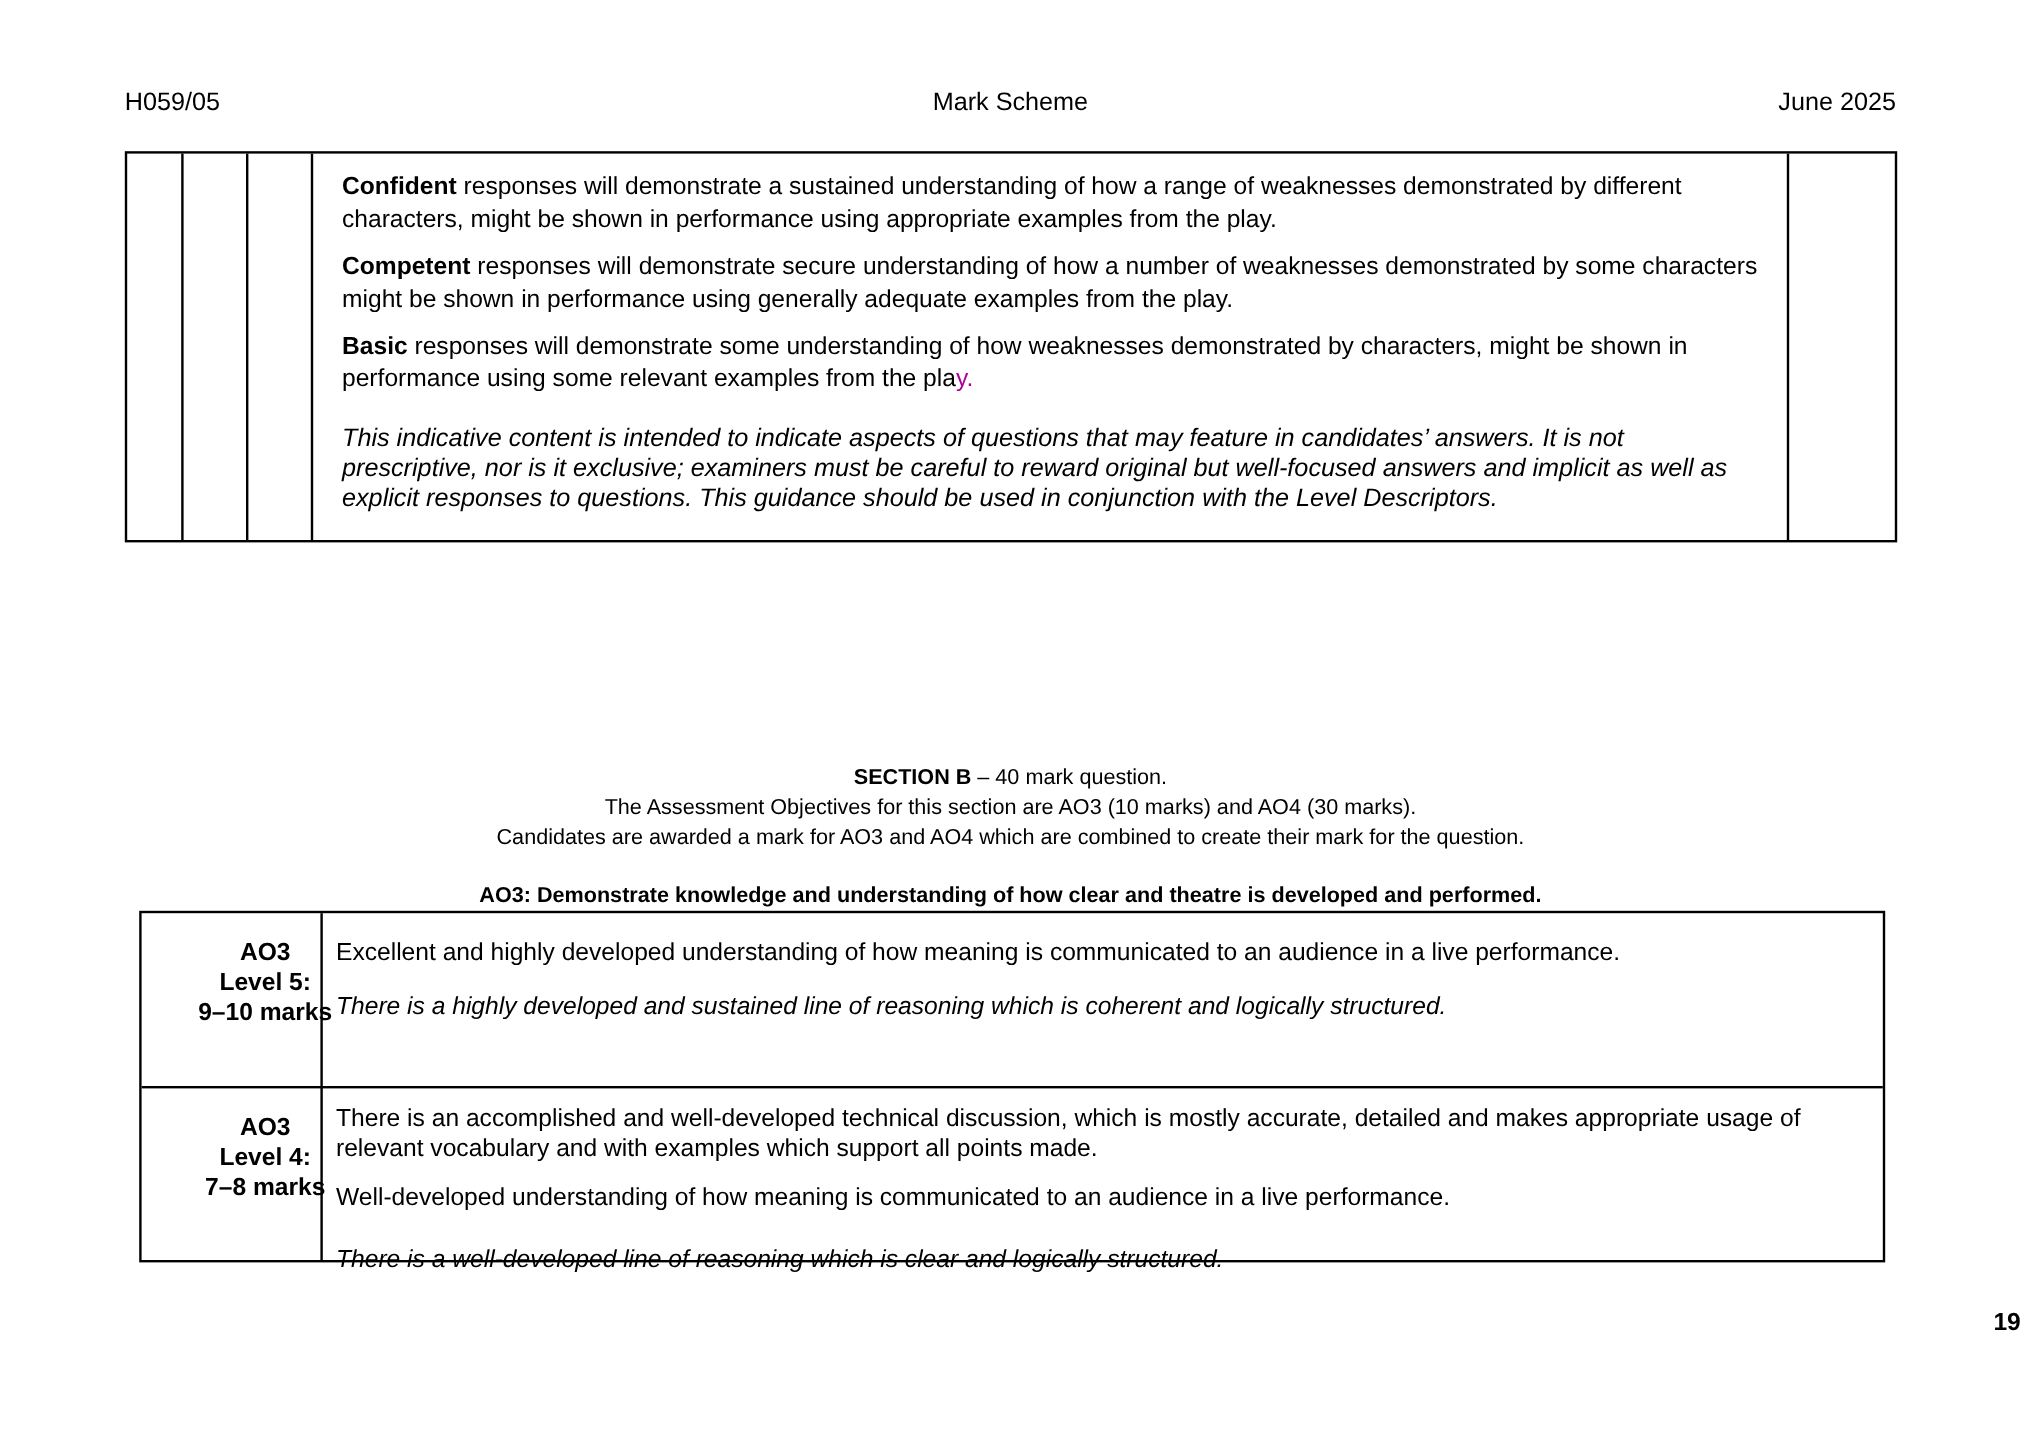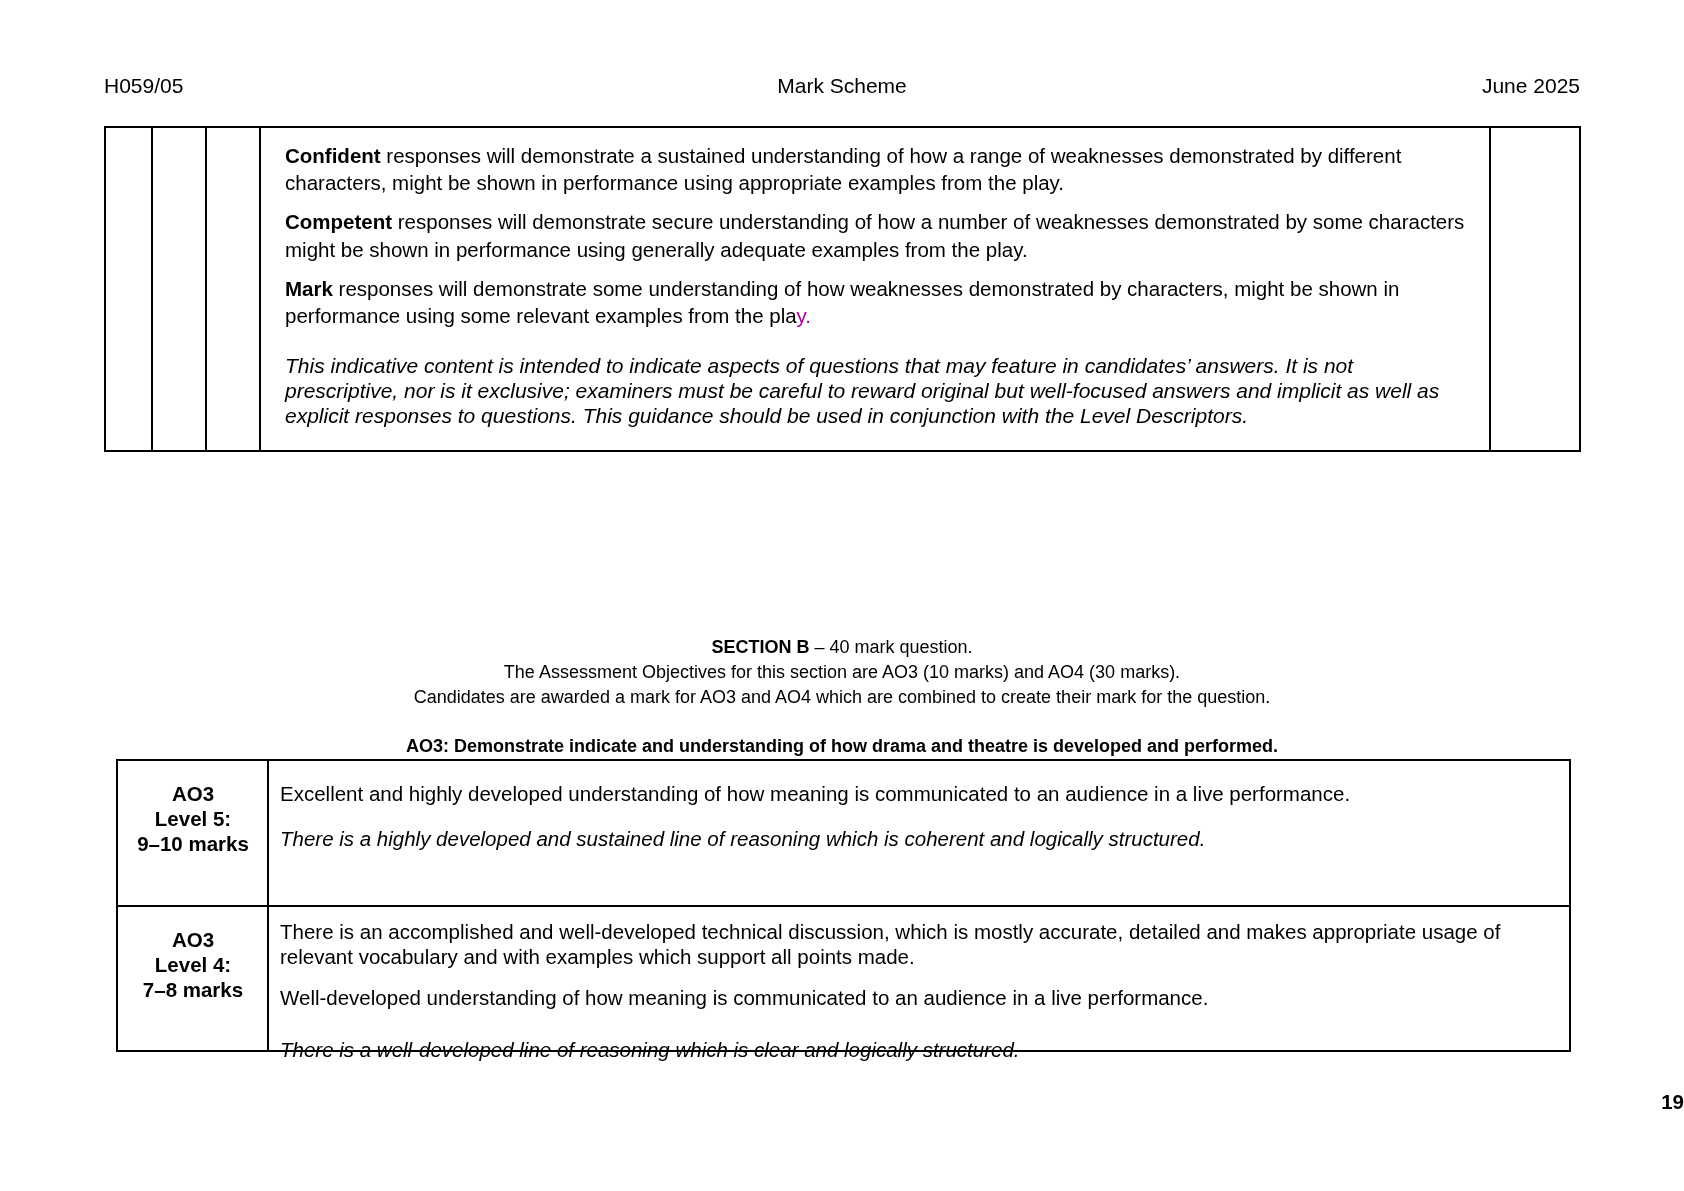--- a/index.html
+++ b/index.html
@@ -38,21 +38,21 @@
   #ao3-heading { top: 734px; font-weight: bold; }
 
   
   #ao3-table {
     left: 116px; top: 759px; width: 1455px; height: 293px;
     border: 2px solid #000; box-sizing: border-box;
   }
   .hline { position: absolute; left: 0; right: 0; height: 2px; background: #000; }
   .level-label {
     position: absolute; left: 0; width: 150px; text-align: center;
-    font-weight: bold; font-size: 20.5px; line-height: 25px;
+    font-weight: bold; font-size: 20.5px; line-height: 25px; padding-left: 28px;
   }
   .desc {
     position: absolute; left: 162px; width: 1280px; font-size: 20.5px; line-height: 25px;
   }
   .desc p { margin: 0; }
   .desc .it { font-style: italic; }
 
   #page-number { top: 1090px; left: 0; width: 1684px; text-align: right; font-weight: bold; font-size: 20.5px; }
 </style>
 </head>
@@ -63,29 +63,29 @@
 <div class="abs hdr" id="hdr-right">June 2025</div>
 
 <div class="abs" id="top-table">
   <div class="vline" style="left:45px"></div>
   <div class="vline" style="left:99px"></div>
   <div class="vline" style="left:153px"></div>
   <div class="vline" style="left:1383px"></div>
   <div id="top-cell">
     <p><b>Confident</b><span> responses will demonstrate a sustained understanding of how a range of weaknesses demonstrated by different characters, might be shown in performance using appropriate examples from the play.</span></p>
     <p><b>Competent</b><span> responses will demonstrate secure understanding of how a number of weaknesses demonstrated by some characters might be shown in performance using generally adequate examples from the play.</span></p>
-    <p><b>Mark</b><span> responses will demonstrate some understanding of how weaknesses demonstrated by characters, might be shown in performance using some relevant examples from the pla</span><span class="pink">y.</span></p>
+    <p><b>Basic</b><span> responses will demonstrate some understanding of how weaknesses demonstrated by characters, might be shown in performance using some relevant examples from the pla</span><span class="pink">y.</span></p>
     <p id="top-note">This indicative content is intended to indicate aspects of questions that may feature in candidates’ answers. It is not prescriptive, nor is it exclusive; examiners must be careful to reward original but well-focused answers and implicit as well as explicit responses to questions. This guidance should be used in conjunction with the Level Descriptors.</p>
   </div>
 </div>
 
 <div class="abs center-line" id="secb-title"><b>SECTION B</b><span> – 40 mark question.</span></div>
 <div class="abs center-line" id="secb-line2">The Assessment Objectives for this section are AO3 (10 marks) and AO4 (30 marks).</div>
 <div class="abs center-line" id="secb-line3">Candidates are awarded a mark for AO3 and AO4 which are combined to create their mark for the question.</div>
-<div class="abs center-line" id="ao3-heading">AO3: Demonstrate indicate and understanding of how drama and theatre is developed and performed.</div>
+<div class="abs center-line" id="ao3-heading">AO3: Demonstrate knowledge and understanding of how clear and theatre is developed and performed.</div>
 
 <div class="abs" id="ao3-table">
   <div class="vline" style="left:149px"></div>
   <div class="hline" style="top:144px"></div>
 
   <div class="level-label" style="top:20px">
     <div>AO3</div>
     <div>Level 5:</div>
     <div>9–10 marks</div>
   </div>

